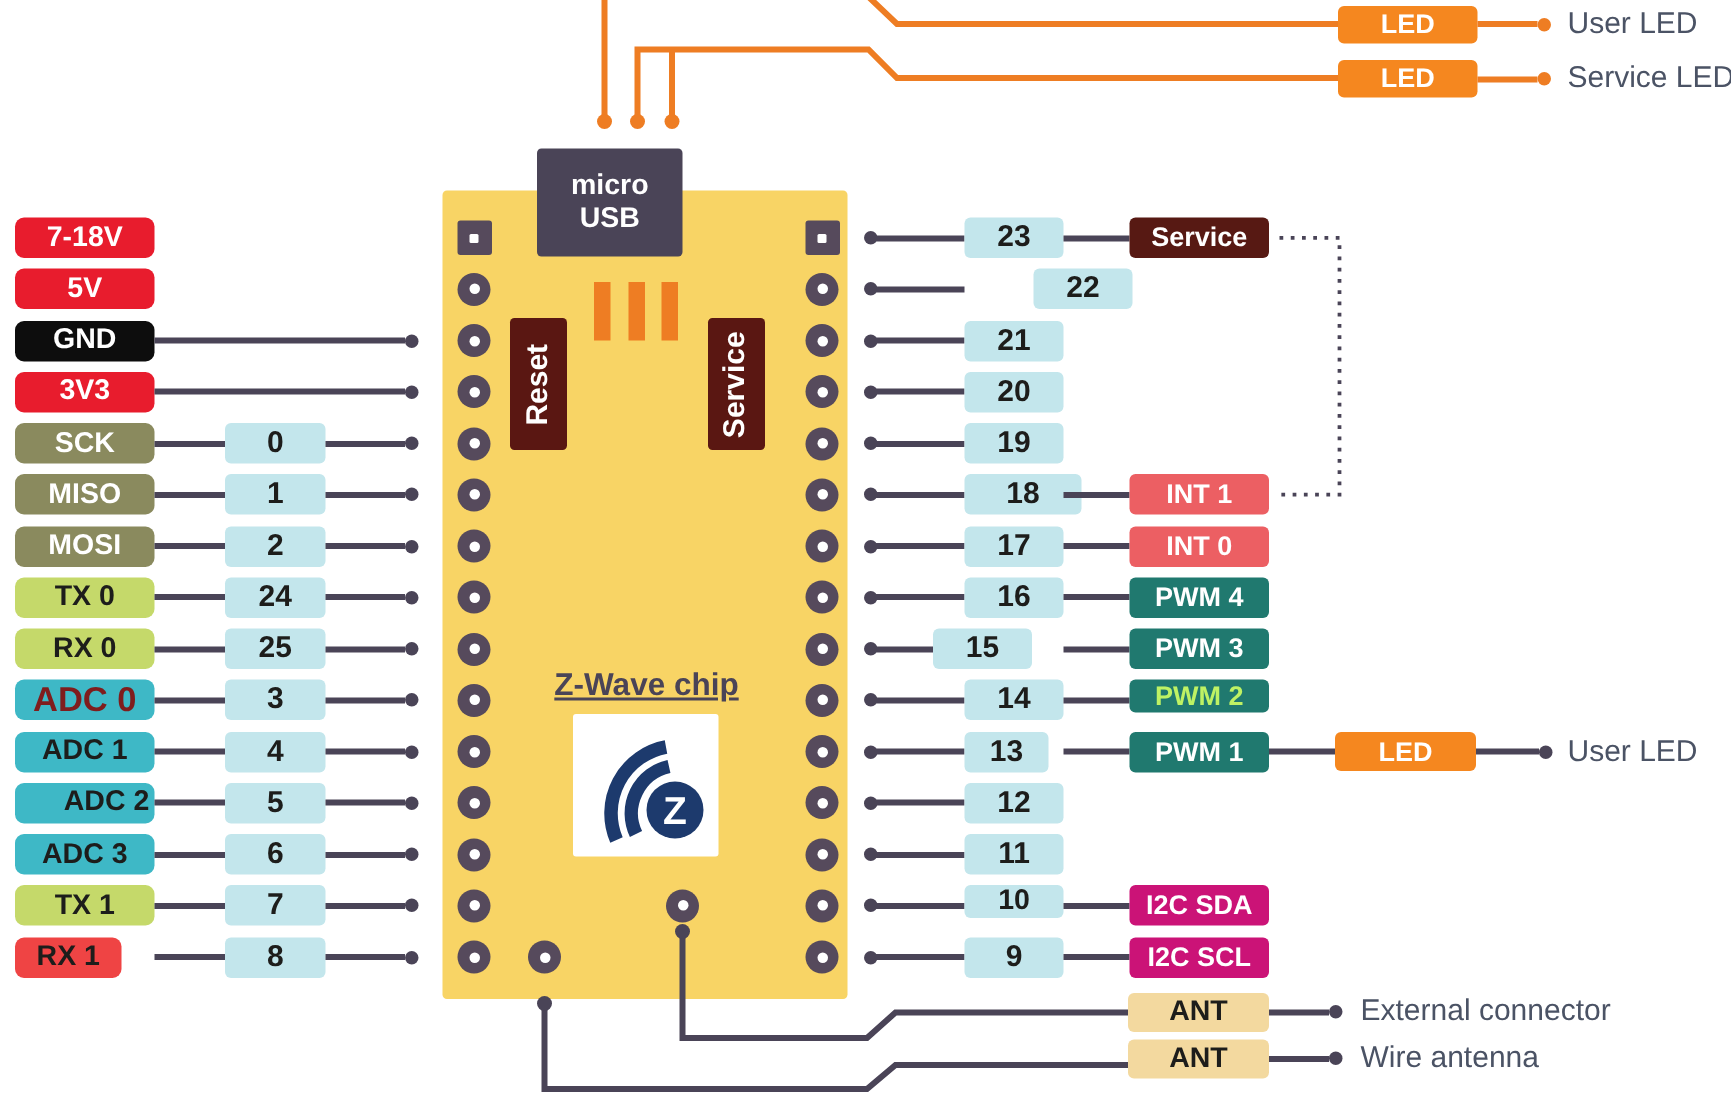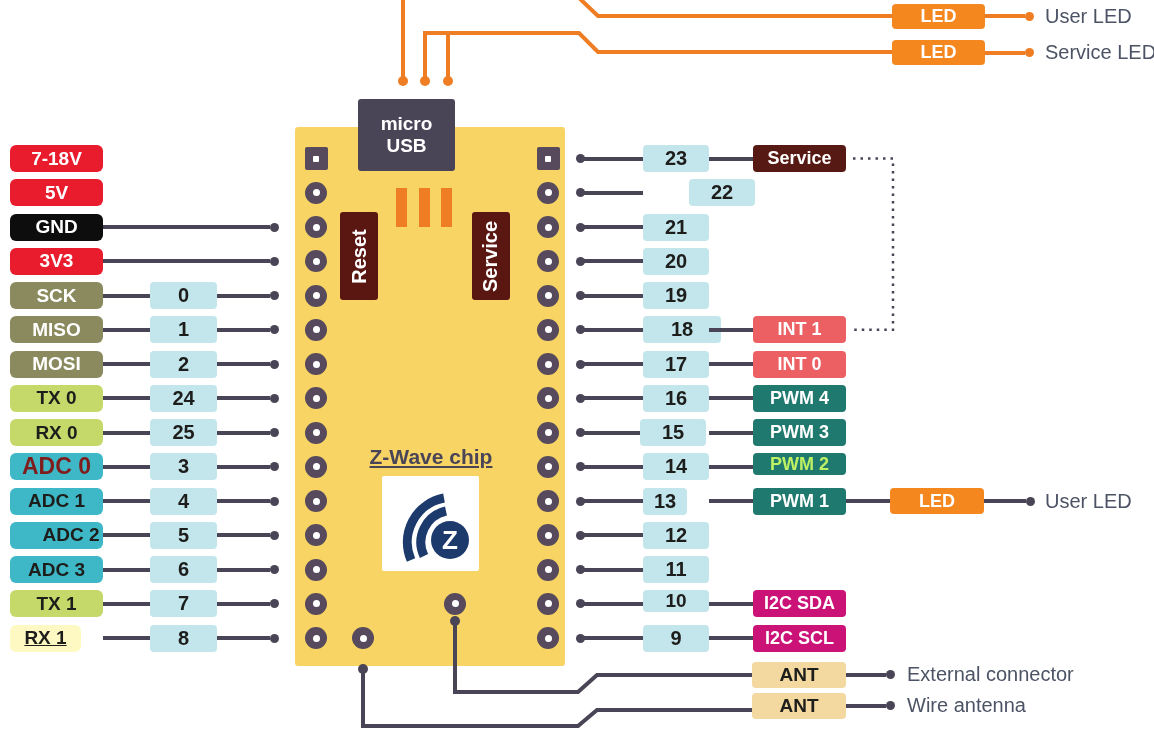--- a/index.html
+++ b/index.html
@@ -252,21 +252,21 @@
       <div class="pill" style="left: 10px; top: 556px; width: 93px; height: 27px; background: rgb(62, 184, 198); color: rgb(29, 29, 27); font-size: 19px; border-radius: 6px;">ADC 3</div>
       <div class="hline" style="left: 103px; top: 567.5px; width: 47px;"></div>
       <div class="pill" style="left: 150px; top: 556px; width: 67px; height: 27px; background: var(--pinbox); color: var(--pinnum_fg); font-size: 20px; border-radius: 4px;">6</div>
       <div class="hline" style="left: 217px; top: 567.5px; width: 53px;"></div>
       <div class="dot" style="left: 270px; top: 565px;"></div>
       <div class="pill" style="left: 10px; top: 590.25px; width: 93px; height: 27px; background: rgb(197, 217, 106); color: rgb(29, 29, 27); font-size: 19px; border-radius: 6px;">TX 1</div>
       <div class="hline" style="left: 103px; top: 601.75px; width: 47px;"></div>
       <div class="pill" style="left: 150px; top: 590.25px; width: 67px; height: 27px; background: var(--pinbox); color: var(--pinnum_fg); font-size: 20px; border-radius: 4px;">7</div>
       <div class="hline" style="left: 217px; top: 601.75px; width: 53px;"></div>
       <div class="dot" style="left: 270px; top: 599.25px;"></div>
-      <div class="pill" style="left: 10px; top: 624.5px; width: 71px; height: 27px; background: #fef9c3; color: rgb(29, 29, 27); font-size: 19px; border-radius: 6px; text-decoration: underline;">RX 1</div>
+      <div class="pill" style="left: 10px; top: 624.5px; width: 71px; height: 27px; background: #ef4444; color: rgb(29, 29, 27); font-size: 19px; border-radius: 6px;">RX 1</div>
       <div class="hline" style="left: 103px; top: 636px; width: 47px;"></div>
       <div class="pill" style="left: 150px; top: 624.5px; width: 67px; height: 27px; background: var(--pinbox); color: var(--pinnum_fg); font-size: 20px; border-radius: 4px;">8</div>
       <div class="hline" style="left: 217px; top: 636px; width: 53px;"></div>
       <div class="dot" style="left: 270px; top: 633.5px;"></div>
       <div class="dot" style="left: 575.5px; top: 154px;"></div>
       <div class="hline" style="left: 583px; top: 156.5px; width: 60px;"></div>
       <div class="pill" style="left: 643px; top: 145px; width: 66px; height: 27px; background: var(--pinbox); color: var(--pinnum_fg); font-size: 20px; border-radius: 4px;">23</div>
       <div class="hline" style="left: 709px; top: 156.5px; width: 44px;"></div>
       <div class="pill" style="left: 753px; top: 145px; width: 93px; height: 27px; background: rgb(87, 25, 19); color: rgb(255, 255, 255); font-size: 18px; border-radius: 4px;">Service</div>
       <div class="dot" style="left: 575.5px; top: 188.25px;"></div>
@@ -291,31 +291,31 @@
       <div class="pill" style="left: 643px; top: 350.5px; width: 66px; height: 27px; background: var(--pinbox); color: var(--pinnum_fg); font-size: 20px; border-radius: 4px;">17</div>
       <div class="hline" style="left: 709px; top: 362px; width: 44px;"></div>
       <div class="pill" style="left: 753px; top: 350.5px; width: 93px; height: 27px; background: rgb(236, 95, 99); color: rgb(255, 255, 255); font-size: 18px; border-radius: 4px;">INT 0</div>
       <div class="dot" style="left: 575.5px; top: 393.75px;"></div>
       <div class="hline" style="left: 583px; top: 396.25px; width: 60px;"></div>
       <div class="pill" style="left: 643px; top: 384.75px; width: 66px; height: 27px; background: var(--pinbox); color: var(--pinnum_fg); font-size: 20px; border-radius: 4px;">16</div>
       <div class="hline" style="left: 709px; top: 396.25px; width: 44px;"></div>
       <div class="pill" style="left: 753px; top: 384.75px; width: 93px; height: 27px; background: rgb(32, 121, 111); color: rgb(255, 255, 255); font-size: 18px; border-radius: 4px;">PWM 4</div>
       <div class="dot" style="left: 575.5px; top: 428px;"></div>
       <div class="hline" style="left: 583px; top: 430.5px; width: 60px;"></div>
-      <div class="pill" style="left: 640px; top: 419px; width: 66px; height: 27px; background: var(--pinbox); color: var(--pinnum_fg); font-size: 20px; border-radius: 4px;">15</div>
+      <div class="pill" style="left: 622px; top: 419px; width: 66px; height: 27px; background: var(--pinbox); color: var(--pinnum_fg); font-size: 20px; border-radius: 4px;">15</div>
       <div class="hline" style="left: 709px; top: 430.5px; width: 44px;"></div>
       <div class="pill" style="left: 753px; top: 419px; width: 93px; height: 27px; background: rgb(32, 121, 111); color: rgb(255, 255, 255); font-size: 18px; border-radius: 4px;">PWM 3</div>
       <div class="dot" style="left: 575.5px; top: 462.25px;"></div>
       <div class="hline" style="left: 583px; top: 464.75px; width: 60px;"></div>
       <div class="pill" style="left: 643px; top: 453.25px; width: 66px; height: 27px; background: var(--pinbox); color: var(--pinnum_fg); font-size: 20px; border-radius: 4px;">14</div>
       <div class="hline" style="left: 709px; top: 464.75px; width: 44px;"></div>
       <div class="pill" style="left: 753px; top: 453.25px; width: 93px; height: 22px; background: rgb(32, 121, 111); color: #bef264; font-size: 18px; border-radius: 4px;">PWM 2</div>
       <div class="dot" style="left: 575.5px; top: 496.5px;"></div>
       <div class="hline" style="left: 583px; top: 499px; width: 60px;"></div>
-      <div class="pill" style="left: 643px; top: 487.5px; width: 44px; height: 27px; background: var(--pinbox); color: var(--pinnum_fg); font-size: 20px; border-radius: 4px;">13</div>
+      <div class="pill" style="left: 643px; top: 487.5px; width: 56px; height: 27px; background: var(--pinbox); color: var(--pinnum_fg); font-size: 20px; border-radius: 4px;">13</div>
       <div class="hline" style="left: 709px; top: 499px; width: 44px;"></div>
       <div class="pill" style="left: 753px; top: 487.5px; width: 93px; height: 27px; background: rgb(32, 121, 111); color: rgb(255, 255, 255); font-size: 18px; border-radius: 4px;">PWM 1</div>
       <div class="hline" style="left: 846px; top: 499px; width: 44px;"></div>
       <div class="pill" style="left: 890px; top: 488px; width: 94px; height: 26px; background: var(--ledbox); color: rgb(255, 255, 255); font-size: 18px; border-radius: 4px;">LED</div>
       <div class="hline" style="left: 984px; top: 499px; width: 42px;"></div>
       <div class="dot" style="left: 1026px; top: 496.5px;"></div>
       <div class="graytext" style="left: 1045px; top: 489px; height: 24px;">User LED</div>
       <div class="dot" style="left: 575.5px; top: 530.75px;"></div>
       <div class="hline" style="left: 583px; top: 533.25px; width: 60px;"></div>
       <div class="pill" style="left: 643px; top: 521.75px; width: 66px; height: 27px; background: var(--pinbox); color: var(--pinnum_fg); font-size: 20px; border-radius: 4px;">12</div>

